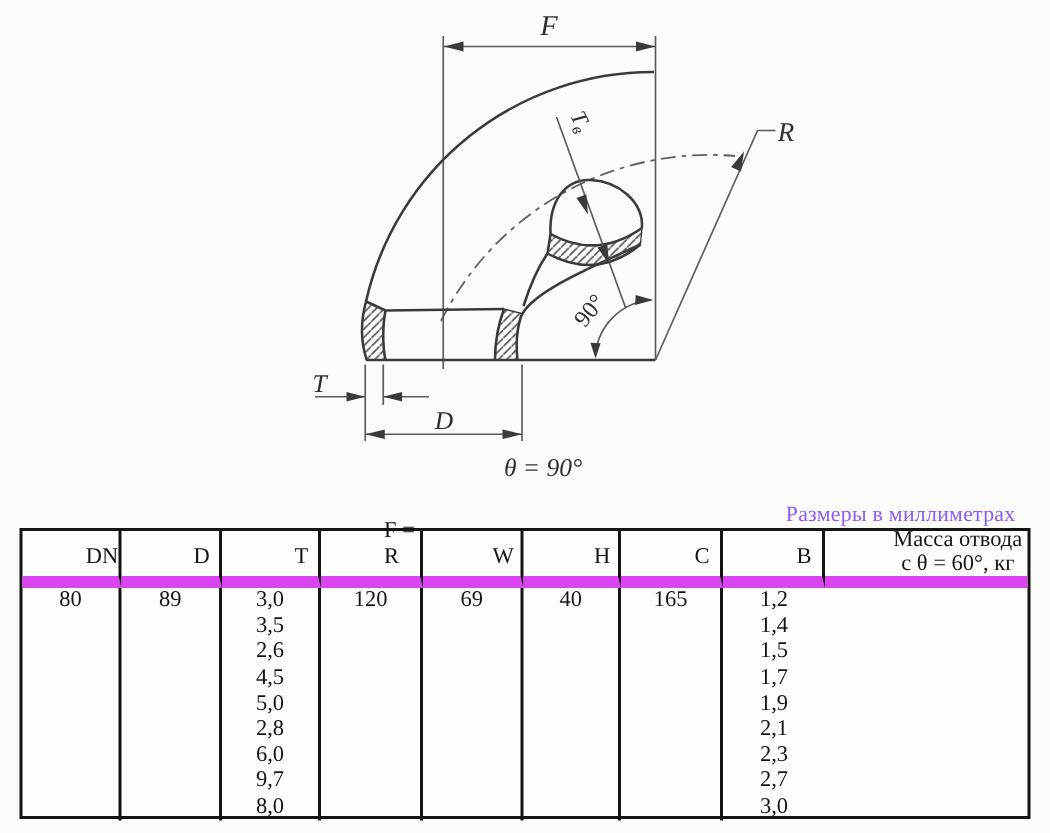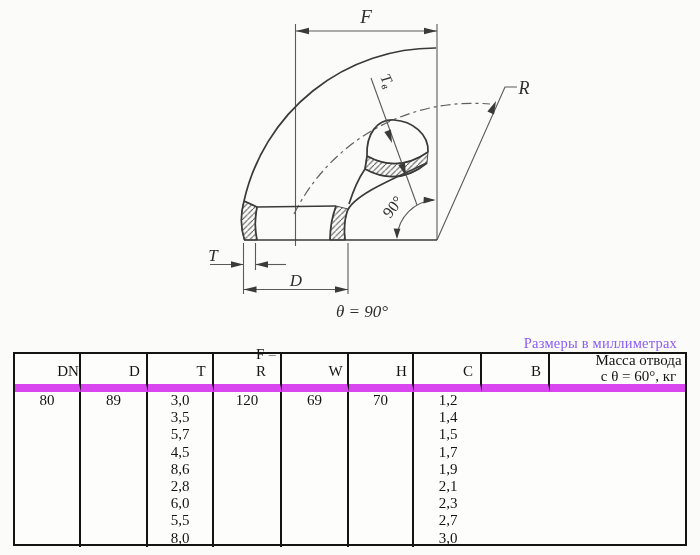--- a/index.html
+++ b/index.html
@@ -155,36 +155,39 @@
 
     <div class="bcell">
         <span>80</span>
       </div>
     <div class="bcell">
         <span>89</span>
       </div>
     <div class="bcell multi">
       <div>3,0</div>
       <div>3,5</div>
-      <div>5,7</div>
+      <div>2,6</div>
       <div>4,5</div>
-      <div>8,6</div>
+      <div>5,0</div>
       <div>2,8</div>
       <div>6,0</div>
-      <div>5,5</div>
+      <div>9,7</div>
       <div>8,0</div>
     </div>
     <div class="bcell">
         <span>120</span>
       </div>
     <div class="bcell">
         <span>69</span>
       </div>
     <div class="bcell">
-        <span>70</span>
+        <span>40</span>
+      </div>
+    <div class="bcell">
+        <span>165</span>
       </div>
     <div class="bcell multi last">
       <div>1,2</div>
       <div>1,4</div>
       <div>1,5</div>
       <div>1,7</div>
       <div>1,9</div>
       <div>2,1</div>
       <div>2,3</div>
       <div>2,7</div>

